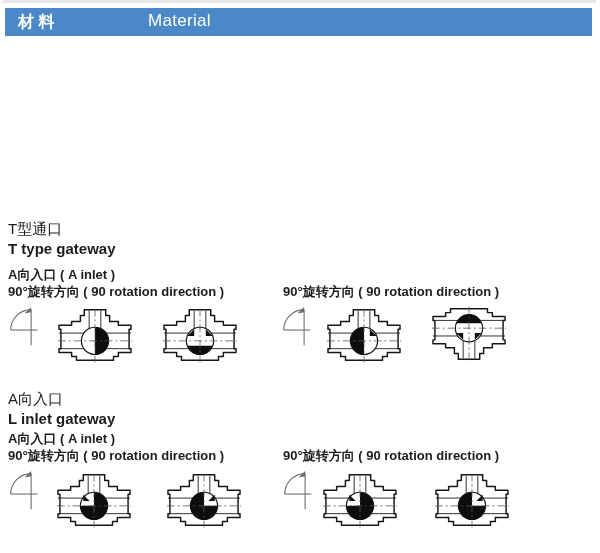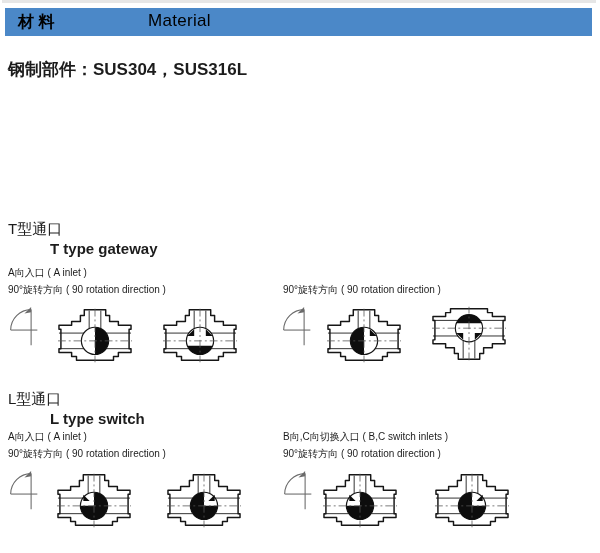--- a/index.html
+++ b/index.html
@@ -3,28 +3,28 @@
 <meta charset="utf-8">
 <style>
   html,body{margin:0;padding:0;background:#fff;}
   .page{
     position:relative;width:600px;height:553px;background:#ffffff;
     font-family:"Liberation Sans",sans-serif;color:#1c1c1c;overflow:hidden;
   }
   .topstrip{position:absolute;left:2px;top:0;width:594px;height:3px;background:#e6e6e6;}
   .header{
     position:absolute;left:5px;top:8px;width:587px;height:28px;
-    background:#4b88c8;color:#000000;
+    background:#4b88c8;color:#ffffff;
   }
   .h-zh{position:absolute;left:13px;top:4px;font-size:16px;font-weight:700;}
   .h-en{position:absolute;left:143px;top:3px;font-size:17px;font-weight:400;letter-spacing:.3px;}
   .bigline{position:absolute;left:8px;font-size:17px;font-weight:700;white-space:nowrap;}
   .sect-zh{position:absolute;left:8px;font-size:15px;font-weight:400;}
-  .sect-en{position:absolute;left:8px;font-size:15px;font-weight:600;margin-left:42px;}
-  .cap{position:absolute;font-size:10px;font-weight:400;white-space:nowrap;}
+  .sect-en{position:absolute;left:8px;font-size:15px;font-weight:600;}
+  .cap{position:absolute;font-size:13px;font-weight:700;white-space:nowrap;}
   .valve{position:absolute;width:74px;height:59px;}
   .rotarrow{position:absolute;width:32px;height:42px;}
   .vb{fill:#ffffff;stroke:#161616;stroke-width:1.5;stroke-linejoin:round;}
   .vl{stroke:#161616;stroke-width:0.9;}
   .vball{fill:#ffffff;stroke:#161616;stroke-width:1.2;}
   .vk{fill:#0d0d0d;stroke:none;}
   .vc{stroke:#555;stroke-width:0.8;stroke-dasharray:8 3 2 3;}
   .ra{stroke:#6a6a6a;stroke-width:1.2;fill:none;}
   .raf{fill:#6a6a6a;stroke:none;}
 </style>
@@ -32,21 +32,20 @@
 <body>
 
 <div class="page">
   <div class="topstrip"></div>
 
   <div class="header" style="background: rgb(75, 136, 200);">
     <span class="h-zh">材 料</span>
     <span class="h-en">Material</span>
   </div>
 
-  <div class="bigline" style="top:58px">钢制部件：SUS304，SUS316L</div>
 
   <div class="sect-zh" style="top:220px">T型通口</div>
   <div class="sect-en" style="top:240px">T type gateway</div>
 
   <div class="cap" style="left:8px;top:266px">A向入口 ( A inlet )</div>
   <div class="cap" style="left:8px;top:283px">90°旋转方向 ( 90 rotation direction )</div>
   <div class="cap" style="left:283px;top:283px">90°旋转方向 ( 90 rotation direction )</div>
 
   <div class="rotarrow" style="left:8px;top:306px"><svg viewBox="0 0 36 46" width="32" height="41" xmlns="http://www.w3.org/2000/svg">
         <path class="ra" d="M26,4 A23,23 0 0 0 3,27"></path>
@@ -105,26 +104,25 @@
           <line class="vl" x1="44" y1="2" x2="44" y2="30"></line>
           <circle class="vball" cx="38" cy="33" r="14"></circle>
           <path class="vk" d="M24.9,38 A14,14 0 0 0 51.1,38 Z"></path>
           <path class="vk" d="M25,28 L32,21 L32,28 Z"></path>
           <path class="vk" d="M44,28 L44,21 L51,28 Z"></path>
           <line class="vc" x1="0" y1="33" x2="76" y2="33"></line>
           <line class="vc" x1="38" y1="0" x2="38" y2="55"></line>
         </g>
       </svg></div>
 
-  <div class="sect-zh" style="top:390px">L型通口</div>
-  <div class="sect-en" style="top:410px">L type switch</div>
+  <div class="sect-zh" style="top:390px">A向入口</div>
+  <div class="sect-en" style="top:410px">L inlet gateway</div>
 
   <div class="cap" style="left:8px;top:430px">A向入口 ( A inlet )</div>
   <div class="cap" style="left:8px;top:447px">90°旋转方向 ( 90 rotation direction )</div>
-  <div class="cap" style="left:283px;top:430px">B向,C向切换入口 ( B,C switch inlets )</div>
   <div class="cap" style="left:283px;top:447px">90°旋转方向 ( 90 rotation direction )</div>
 
   <div class="rotarrow" style="left:8px;top:470px"><svg viewBox="0 0 36 46" width="32" height="41" xmlns="http://www.w3.org/2000/svg">
         <path class="ra" d="M26,4 A23,23 0 0 0 3,27"></path>
         <line class="ra" x1="3" y1="27" x2="33" y2="27"></line>
         <line class="ra" x1="26" y1="4" x2="26" y2="44"></line>
         <path class="raf" d="M26,1 L18.5,8.5 L26,7 Z"></path>
       </svg></div>
   <div class="valve" style="left:57px;top:472px"><svg viewBox="0 0 76 56" width="74" height="58" xmlns="http://www.w3.org/2000/svg">
         <path class="vb" d="M27,1 L49,1 L49,7 L53,7 L53,13 L62,13 L62,17 L75,17 L75,21 L73,21 L73,41 L75,41 L75,45 L62,45 L62,49 L57,49 L57,53 L19,53 L19,49 L14,49 L14,45 L1,45 L1,41 L3,41 L3,21 L1,21 L1,17 L14,17 L14,13 L23,13 L23,7 L27,7 Z"></path>

